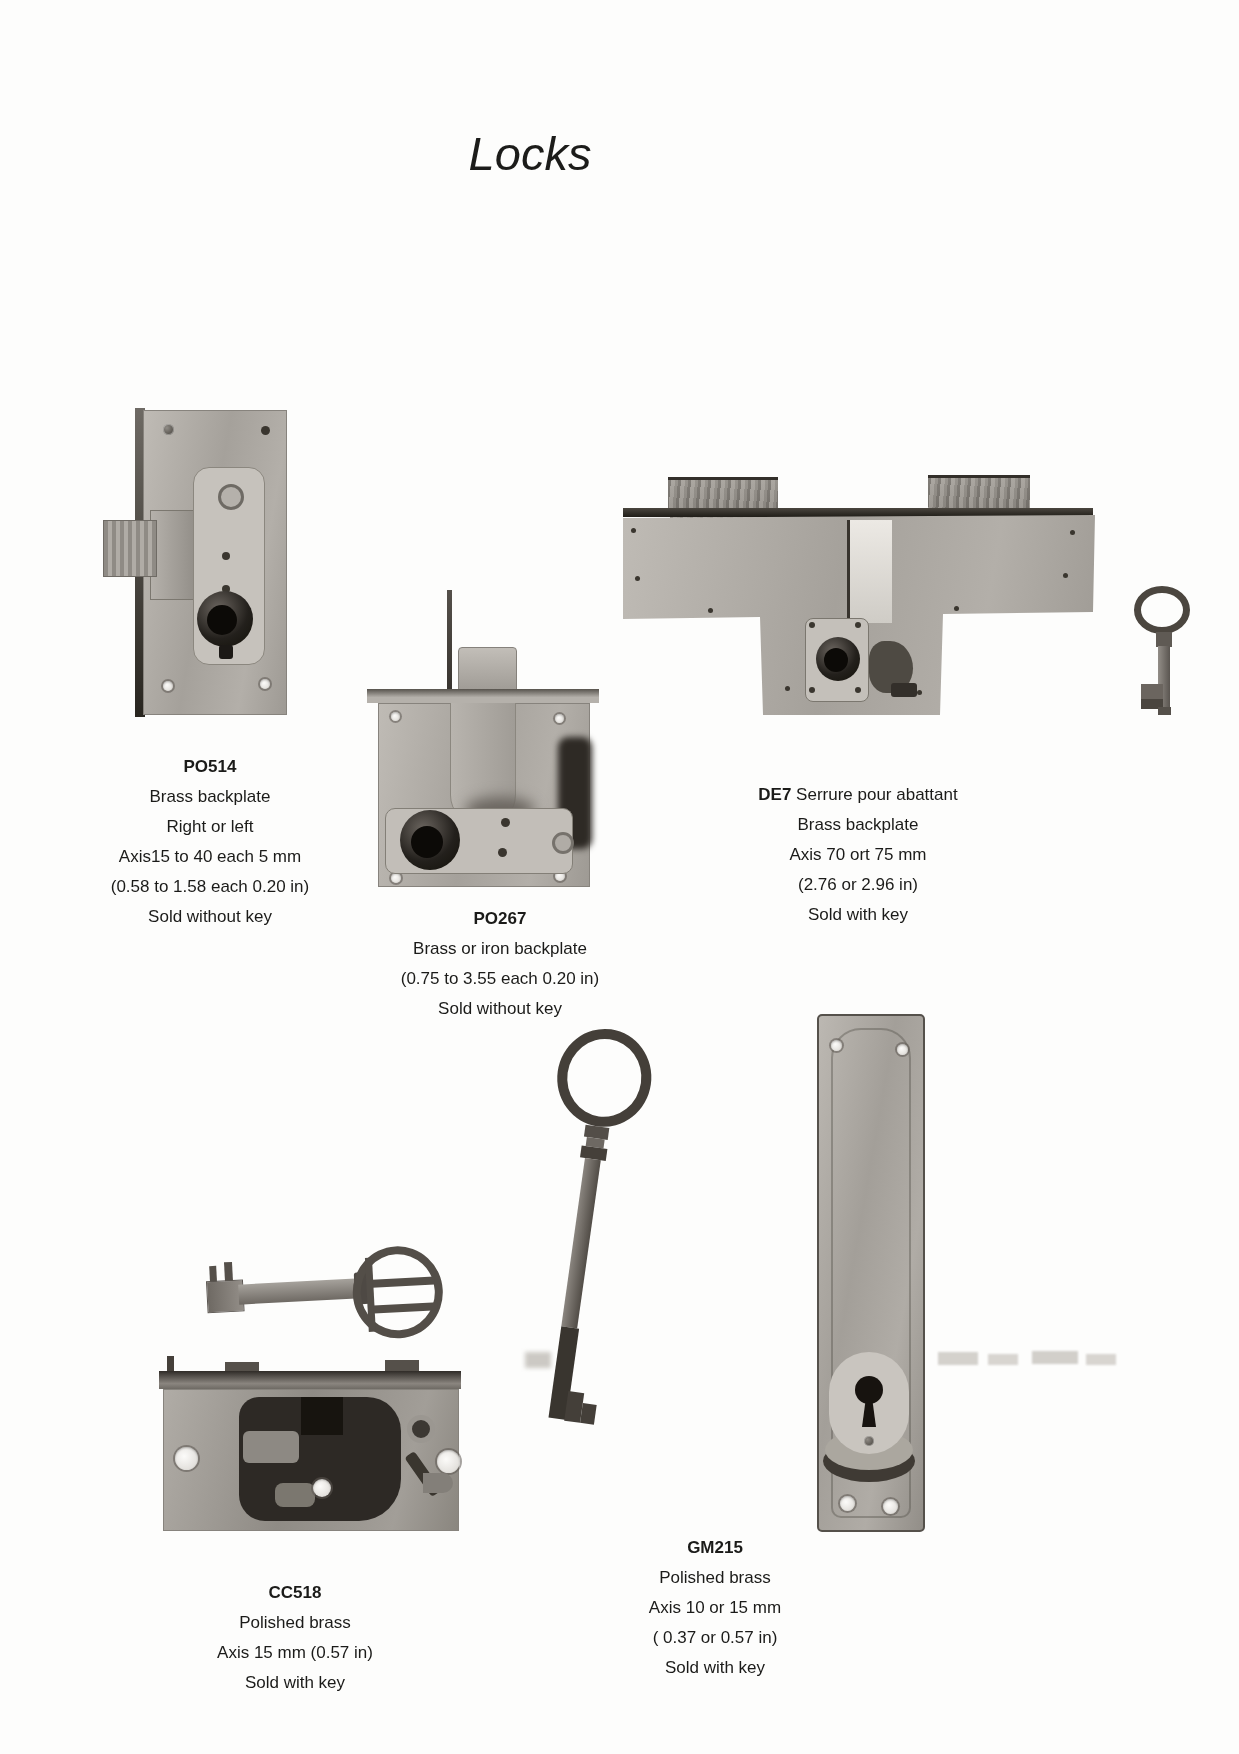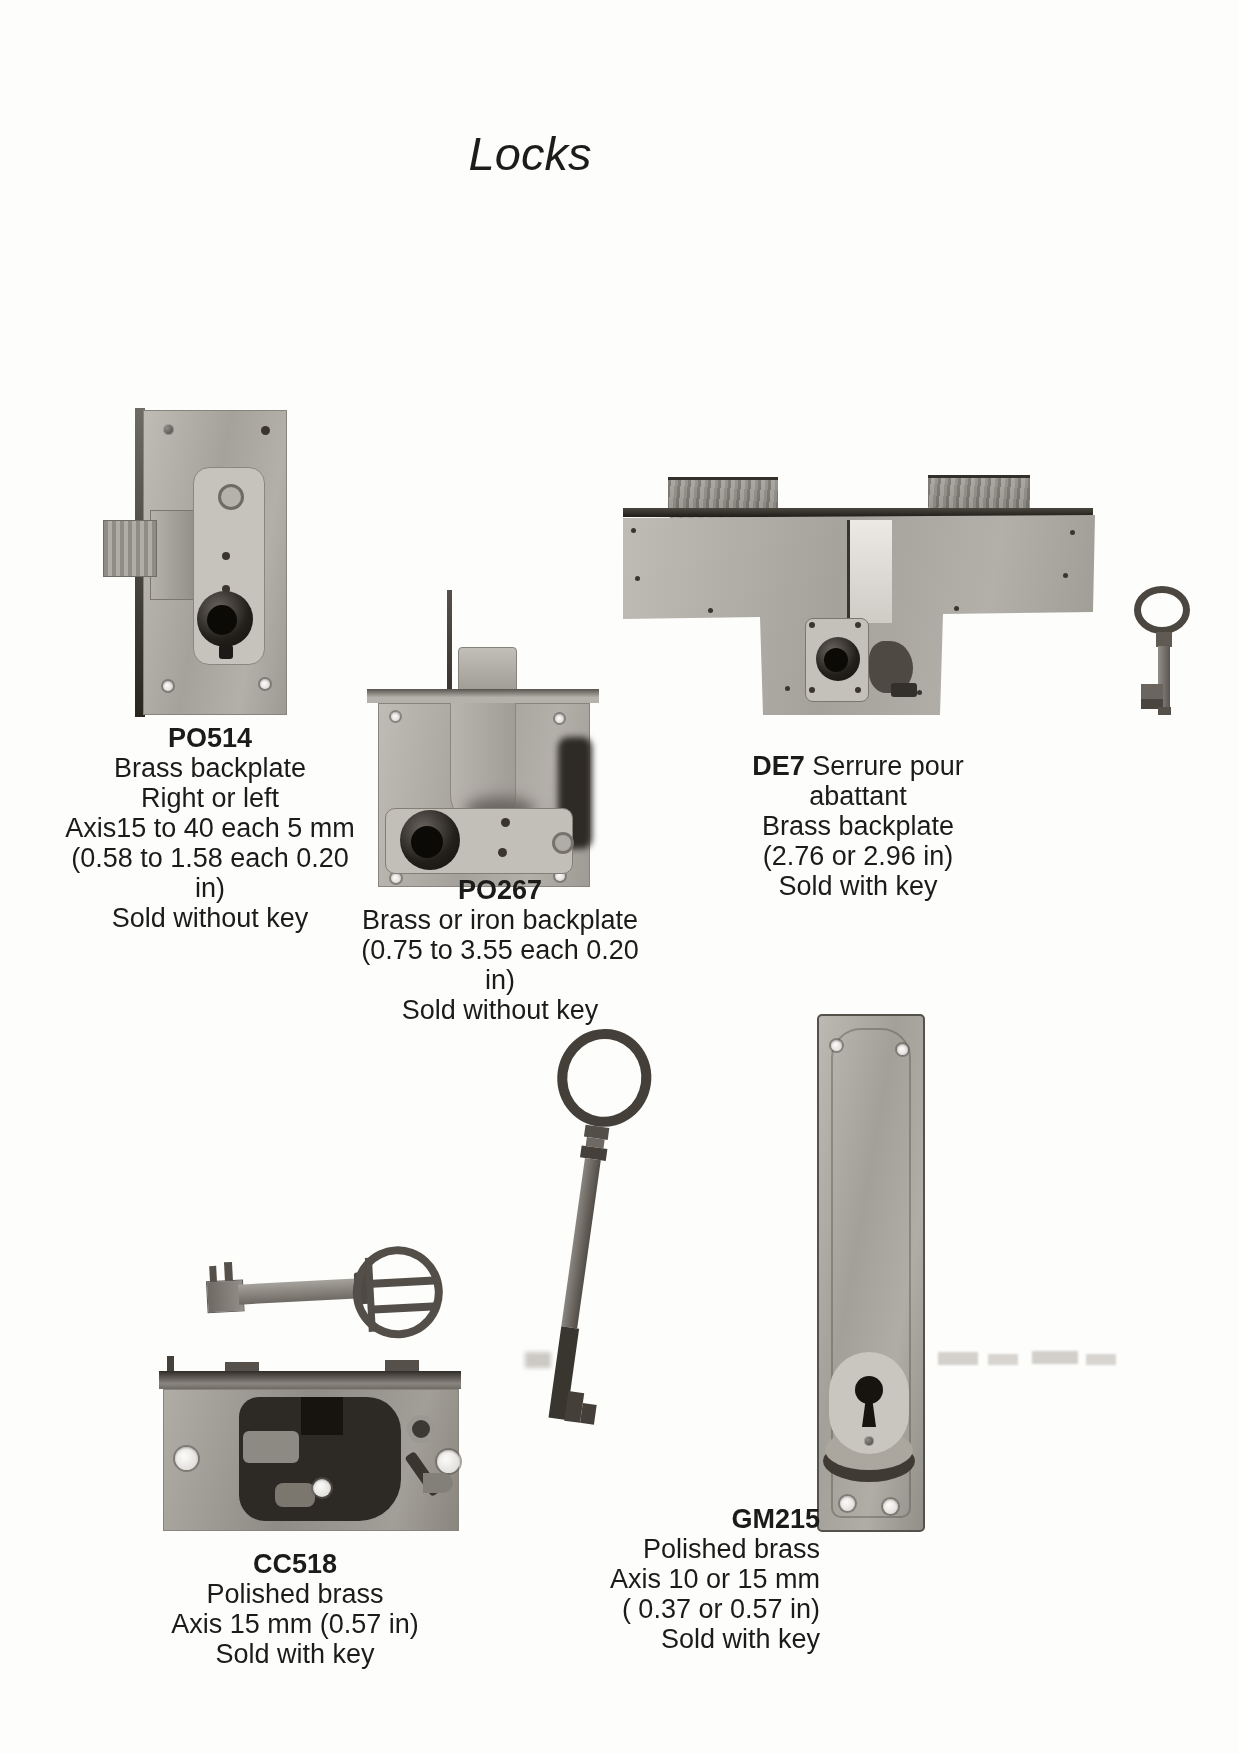--- a/index.html
+++ b/index.html
@@ -1,21 +1,21 @@
 <!DOCTYPE html>
 <html><head>
 <meta charset="utf-8">
 <style>
   html,body{margin:0;padding:0;background:#ffffff;}
   .page{position:relative;width:1239px;height:1754px;background:#fdfdfc;
         font-family:"Liberation Sans", sans-serif;color:#1d1d1b;overflow:hidden;}
   .abs{position:absolute;}
   .title{position:absolute;left:380px;top:126px;width:300px;text-align:center;
          font-size:47px;font-style:italic;font-weight:normal;color:#1c1c1a;}
-  .caption{position:absolute;text-align:center;font-size:27px;line-height:30px;color:#1b1b19;}
+  .caption{position:absolute;text-align:center;font-size:17px;line-height:30px;color:#1b1b19;margin-top:29px;}
   .cap-title{font-weight:bold;}
   .cap-title .sfx{font-weight:normal;}
   .plate{background:linear-gradient(100deg,#bfbbb5,#a5a19b 45%,#b3afa9 75%,#9e9a94);
          border:1px solid #87837d;box-sizing:border-box;}
   .texture{background-image:repeating-linear-gradient(95deg, rgba(45,41,36,.28) 0 3px,
            rgba(190,186,180,.30) 3px 7px, rgba(120,116,110,.25) 7px 10px),
            linear-gradient(180deg,#a39f99,#8b8781);}
   .screw{border-radius:50%;background:radial-gradient(circle at 35% 35%, #908c86, #54504a 75%);
          box-shadow:inset 0 0 0 1px rgba(255,255,255,.35);}
   .holedark{border-radius:50%;background:#3a362f;}
@@ -181,32 +181,33 @@
   <div class="caption" style="left:350px;top:875px;width:300px;">
     <div class="cap-title"><b>PO267</b></div>
     <div class="cap-line">Brass or iron backplate</div>
     <div class="cap-line">(0.75 to 3.55 each 0.20 in)</div>
     <div class="cap-line">Sold without key</div>
   </div>
 
   <div class="caption" style="left:708px;top:751px;width:300px;text-align:center;">
     <div class="cap-title"><b>DE7</b><span class="sfx"> Serrure pour abattant</span></div>
     <div class="cap-line">Brass backplate</div>
+    <div class="cap-line">Axis 70 ort 75 mm</div>
     <div class="cap-line">(2.76 or 2.96 in)</div>
     <div class="cap-line">Sold with key</div>
   </div>
 
   <div class="caption" style="left:170px;top:1549px;width:250px;">
     <div class="cap-title"><b>CC518</b></div>
     <div class="cap-line">Polished brass</div>
     <div class="cap-line">Axis 15 mm (0.57 in)</div>
     <div class="cap-line">Sold with key</div>
   </div>
 
-  <div class="caption" style="left:570px;top:1504px;width:250px;text-align:right;">
+  <div class="caption" style="left:590px;top:1504px;width:250px;">
     <div class="cap-title"><b>GM215</b></div>
     <div class="cap-line">Polished brass</div>
     <div class="cap-line">Axis 10 or 15 mm</div>
     <div class="cap-line">( 0.37 or 0.57 in)</div>
     <div class="cap-line">Sold with key</div>
   </div>
 
 </div>
 
 </body></html>

